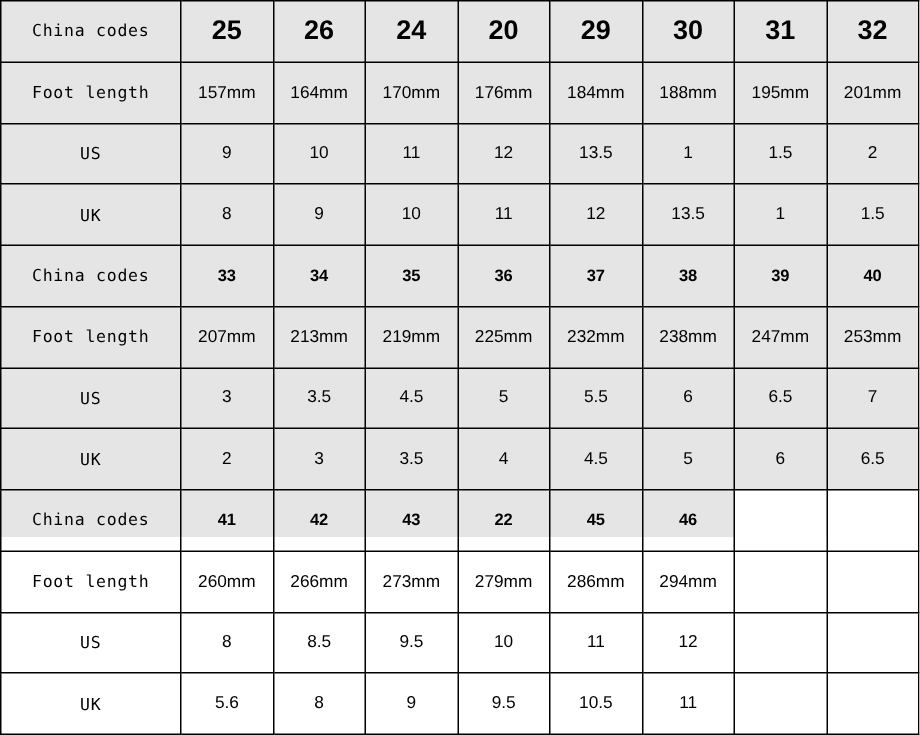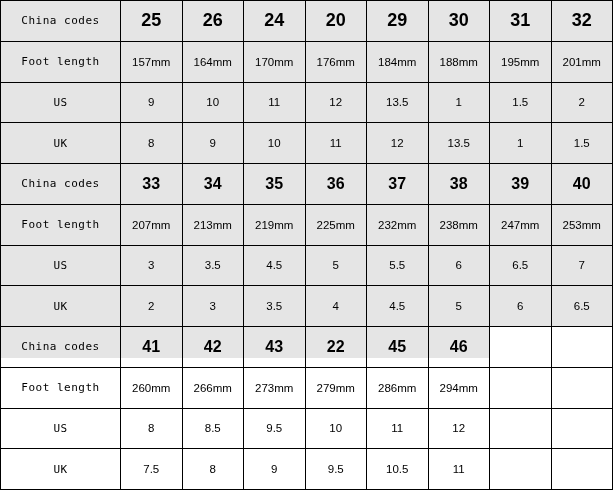--- a/index.html
+++ b/index.html
@@ -42,21 +42,21 @@
     font-size: 11px;
     letter-spacing: 0.5px;
     color: #000000;
   }
   table.size-table td.data {
     font-family: "Liberation Sans", sans-serif;
     font-size: 11.5px;
   }
   table.size-table tr.codes td.data {
     font-weight: bold;
-    font-size: 16px;
+    font-size: 11px;
   }
   table.size-table tr.codes-first td.data {
     font-weight: bold;
     font-size: 18px;
     text-align: center;
   }
   table.size-table td.empty {
     border: 1px solid #000000;
     background: #ffffff;
   }
@@ -188,21 +188,21 @@
         <td class="data">8.5</td>
         <td class="data">9.5</td>
         <td class="data">10</td>
         <td class="data">11</td>
         <td class="data">12</td>
         <td class="empty"></td>
         <td class="empty"></td>
       </tr>
       <tr>
         <td class="label">UK</td>
-        <td class="data">7.5</td>
+        <td class="data">5.6</td>
         <td class="data">8</td>
         <td class="data">9</td>
         <td class="data">9.5</td>
         <td class="data">10.5</td>
         <td class="data">11</td>
         <td class="empty"></td>
         <td class="empty"></td>
       </tr>
     </tbody>
   </table>

